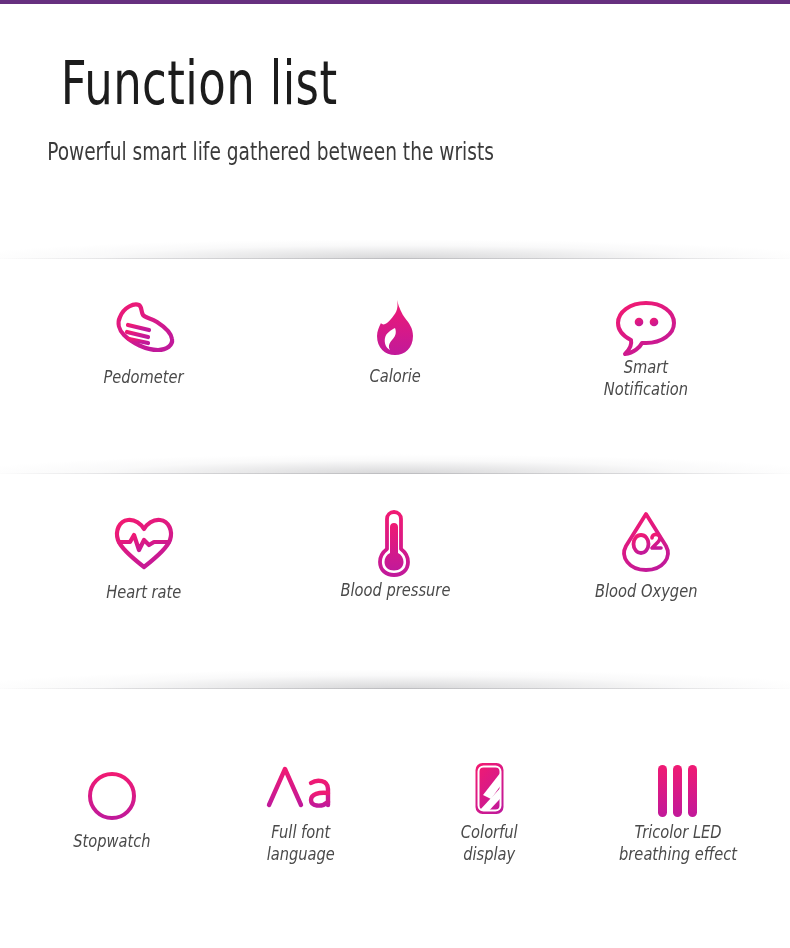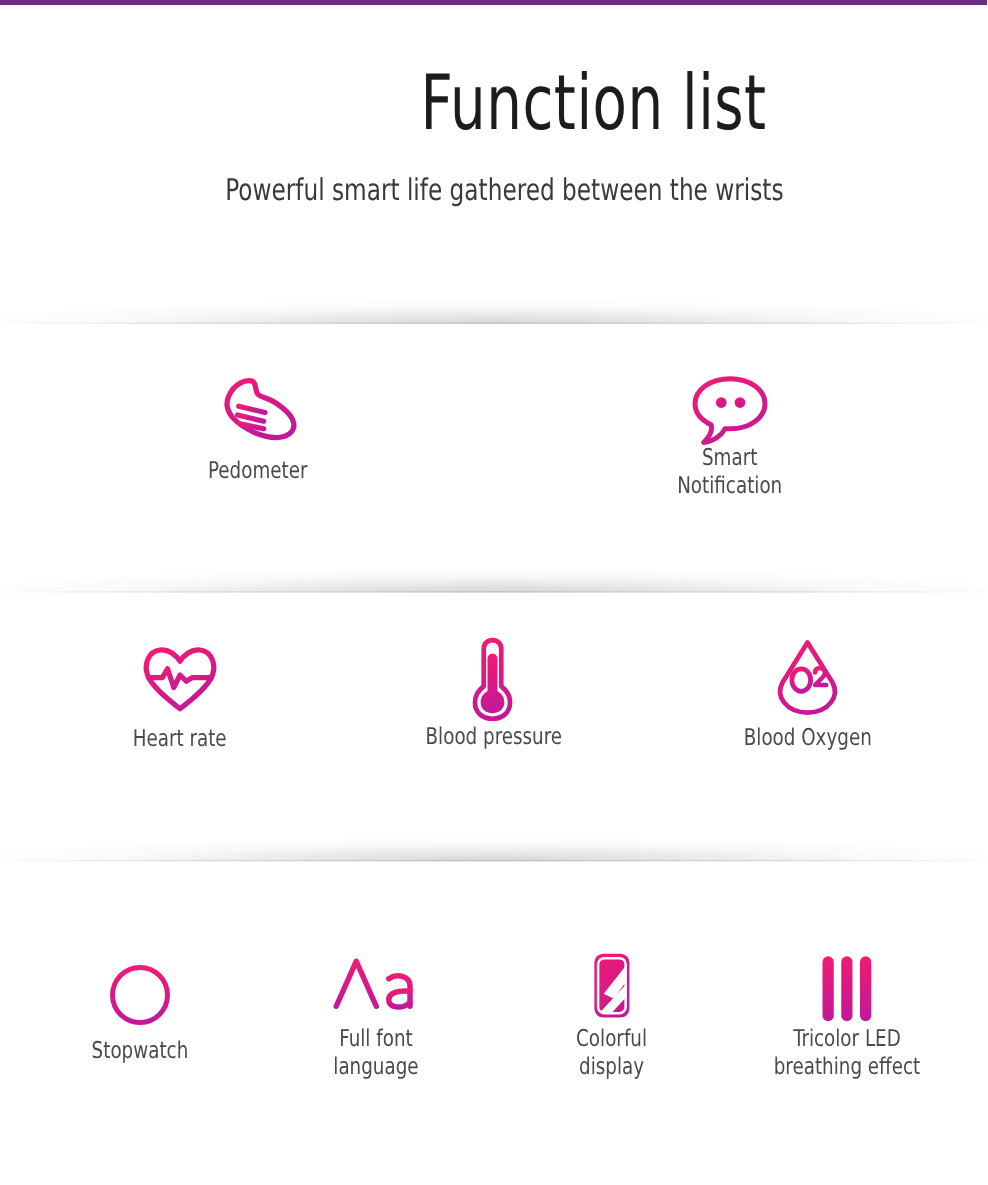--- a/index.html
+++ b/index.html
@@ -30,21 +30,21 @@
     width: 790px;
     height: 4px;
     background: #67307f;
   }
 
   
   .header {
     position: absolute;
     left: 0; top: 52px;
     width: 674px;
-    text-align: right;
+    text-align: left;
   }
   .title {
     font-family: "DejaVu Sans Condensed", "Liberation Sans Narrow", "Liberation Sans", sans-serif;
     font-size: 61px;
     font-weight: 300;
     letter-spacing: 0.5px;
     color: #1c1c1c;
     line-height: 1.0;
     transform: scaleX(0.82);
     transform-origin: center top;
@@ -101,20 +101,21 @@
     justify-content: space-between;
     padding: 0 18px;
     box-sizing: border-box;
   }
   .cell {
     flex: 1 1 0;
     display: flex;
     flex-direction: column;
     align-items: center;
     text-align: center;
+    font-style: italic;
   }
   .icon-wrap {
     height: 76px;
     display: flex;
     align-items: center;
     justify-content: center;
   }
   .icon-wrap svg { display: block; }
 
   .label {
@@ -178,20 +179,38 @@
             <path d="M20 28 L41 33"></path>
             <path d="M19 35 L40 40"></path>
             <path d="M21 42 L40 46"></path>
           </g>
         </svg>
       </div>
       <div class="label nudge-0">Pedometer</div>
     </div>
 
 
+    <div class="cell">
+      <div class="icon-wrap">
+        <svg width="52" height="62" viewBox="0 0 52 62">
+          <defs>
+              <linearGradient id="g3" x1="0.5" y1="0" x2="0.5" y2="1">
+            <stop offset="0%" stop-color="#f01a73"></stop>
+                <stop offset="100%" stop-color="#c1199a"></stop>
+          </linearGradient>
+            </defs>
+          <path fill="url(#g3)" d="M28 3 C30 13 26 17 22 22 C18 27 14 29 12 26
+                C10 30 8 34 8 39 C8 51 16 58 26 58 C36 58 44 51 44 39
+                C44 31 40 26 36 21 C33 17 30 11 28 3 Z
+                M26 31 C28 36 26 40 23 43 C20 46 19 50 21 53
+                C17 51 15 46 16 41 C17 36 22 33 26 31 Z"></path>
+        </svg>
+      </div>
+      <div class="label nudge-2">Calorie</div>
+    </div>
 
 
     <div class="cell">
       <div class="icon-wrap">
         <svg width="70" height="62" viewBox="0 0 70 62">
           <defs>
               <linearGradient id="g5" x1="0.2" y1="0" x2="0.8" y2="1">
             <stop offset="0%" stop-color="#f01a73"></stop>
                 <stop offset="100%" stop-color="#c1199a"></stop>
           </linearGradient>

